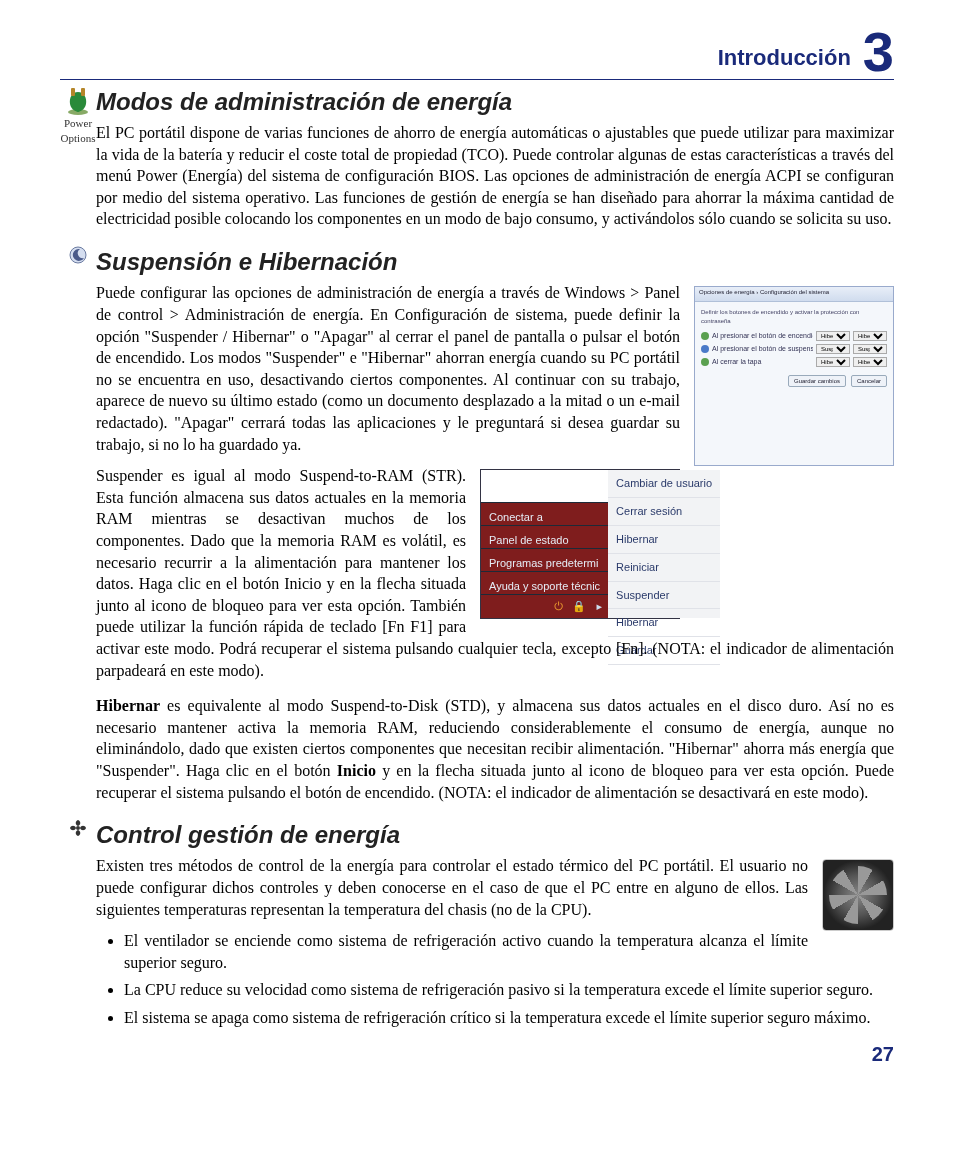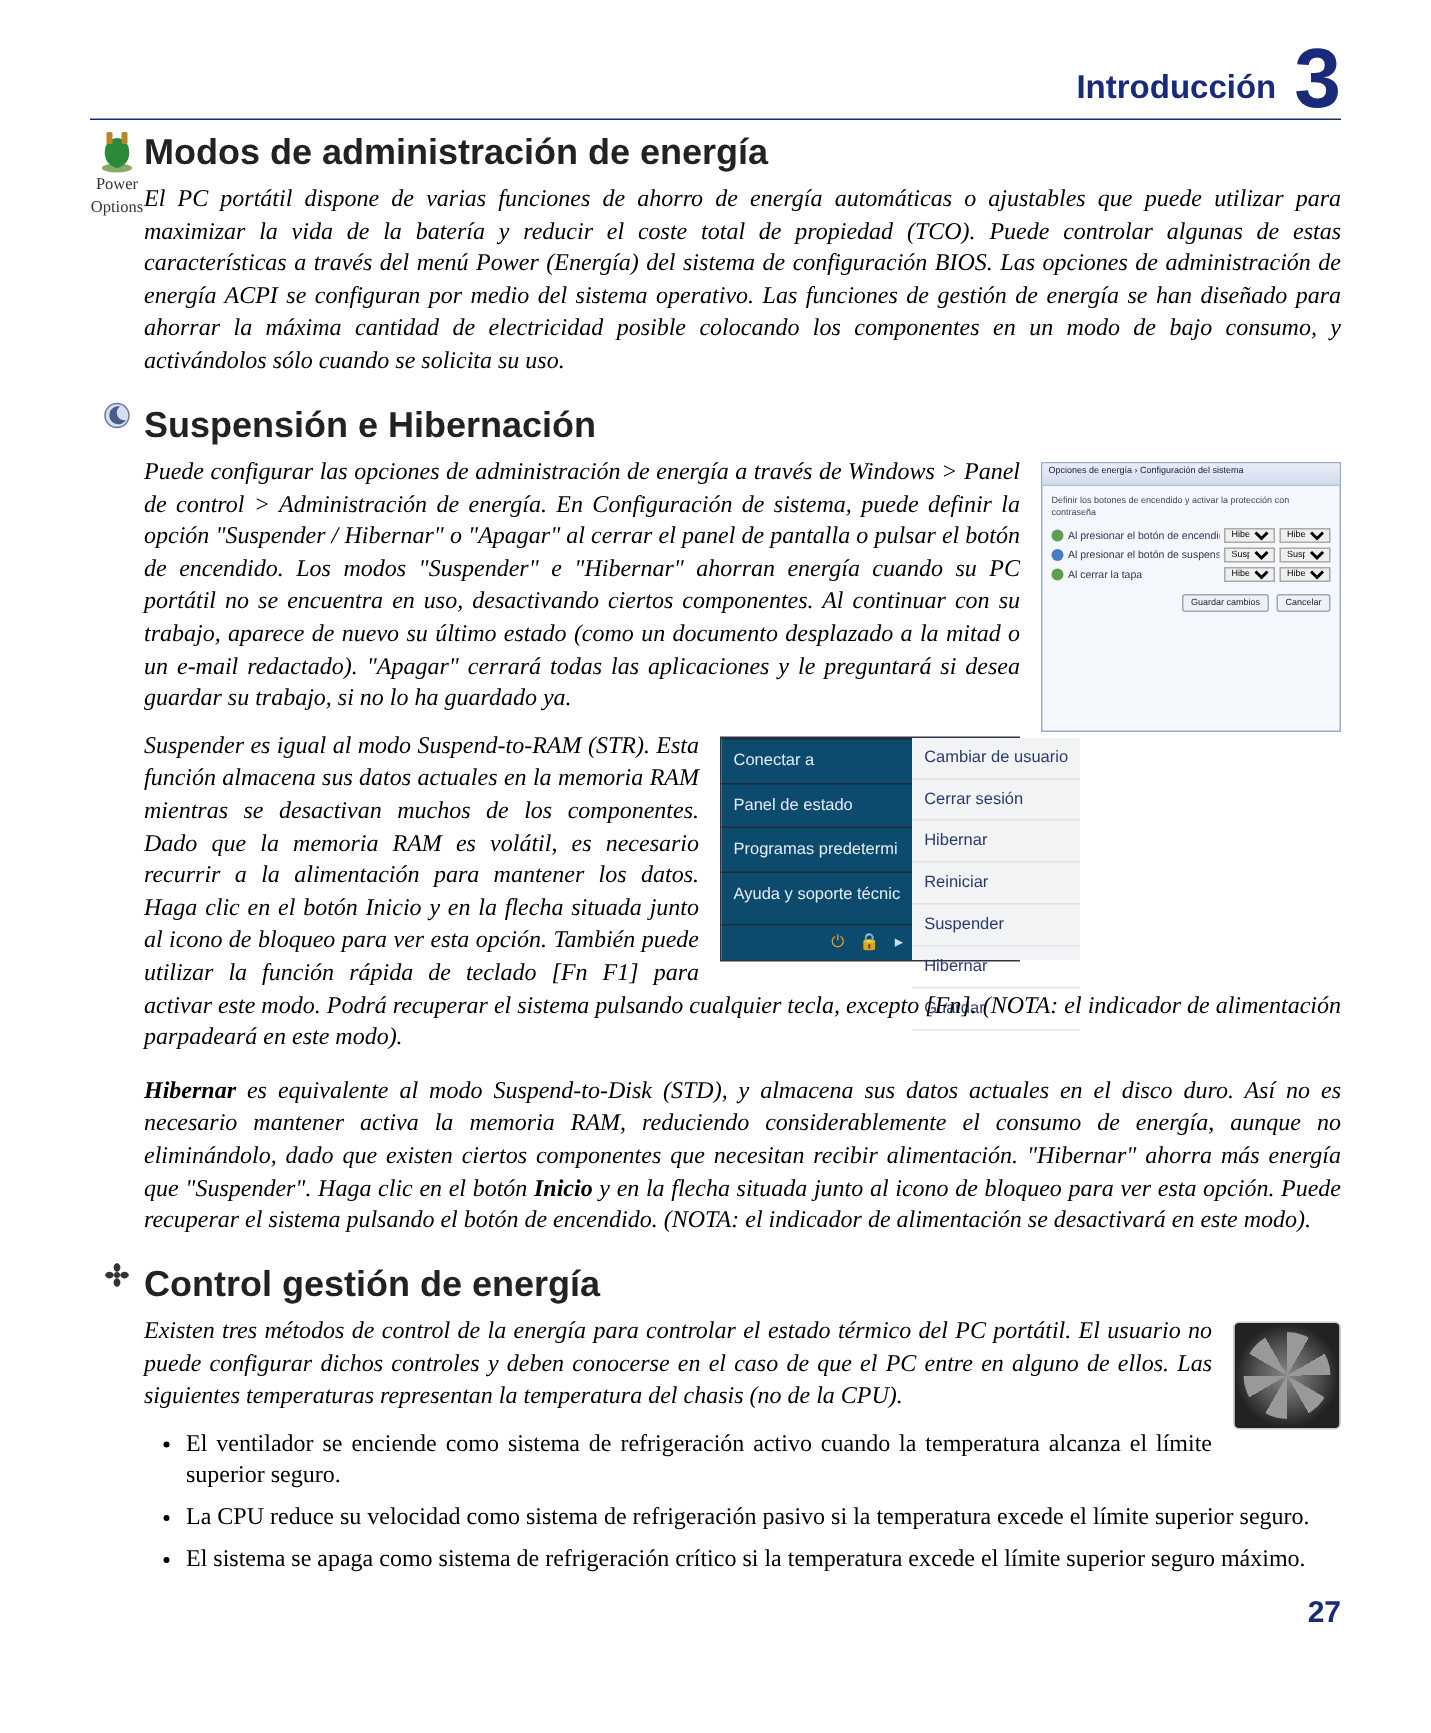--- a/index.html
+++ b/index.html
@@ -49,22 +49,23 @@
     color: #333;
   }
   .icon-col svg { display: block; margin: 0 auto; }
   .content-col { flex: 1; }
   h2 {
     font-family: Arial, Helvetica, sans-serif;
     font-size: 24px;
     font-weight: bold;
     margin: 0 0 4px 0;
     color: #222;
-  }
-  p { margin: 4px 0 10px 0; text-align: justify; font-style: italic; }
+    font-style: italic;
+  }
+  p { margin: 4px 0 10px 0; text-align: justify; }
   .float-right-img {
     float: right;
     margin: 4px 0 6px 14px;
   }
   .win-dialog {
     width: 200px;
     height: 180px;
     border: 1px solid #99aacc;
     background: #f4f7fb;
     font-family: "Segoe UI", Tahoma, sans-serif;
@@ -118,24 +119,25 @@
     width: 200px;
     height: 150px;
     display: flex;
     font-family: "Segoe UI", Tahoma, sans-serif;
     font-size: 11px;
     border: 1px solid #334;
     box-sizing: border-box;
   }
   .start-menu .left {
     flex: 0 0 108px;
-    background: #0c4a6e;
+    background: #7f1d1d;
     color: #e5ecf5;
     display: flex;
     flex-direction: column;
+    margin-top: 32px;
   }
   .start-menu .left .item {
     padding: 7px 8px;
     border-top: 1px solid #1d2a38;
     white-space: nowrap;
     overflow: hidden;
   }
   .start-menu .left .bottom {
     margin-top: auto;
     padding: 4px 6px;

